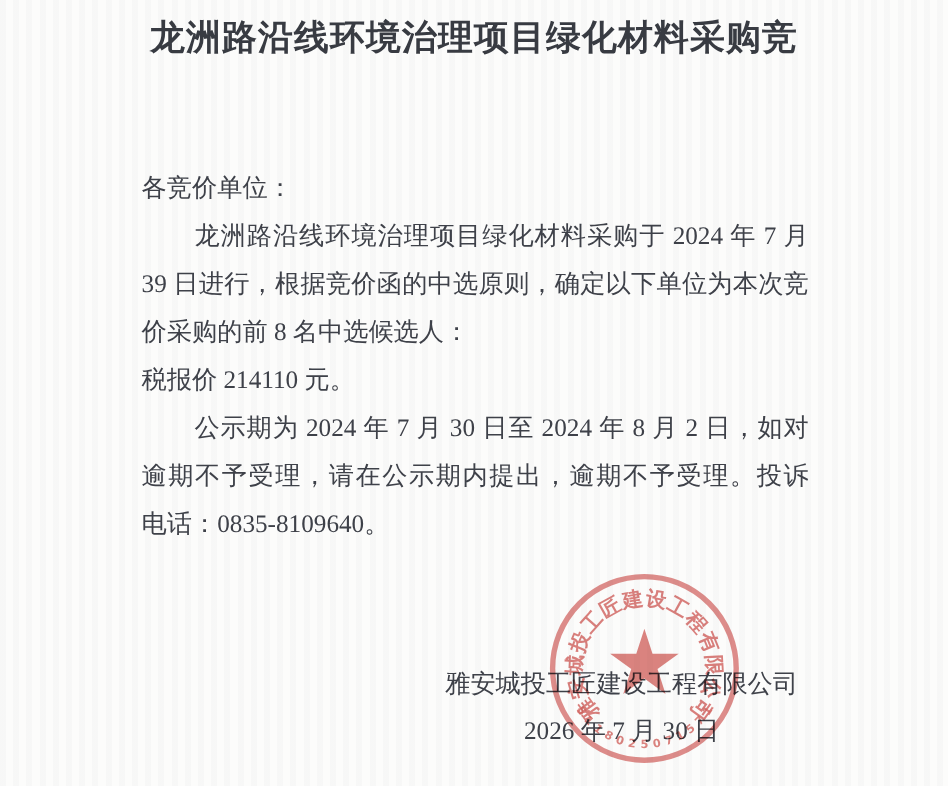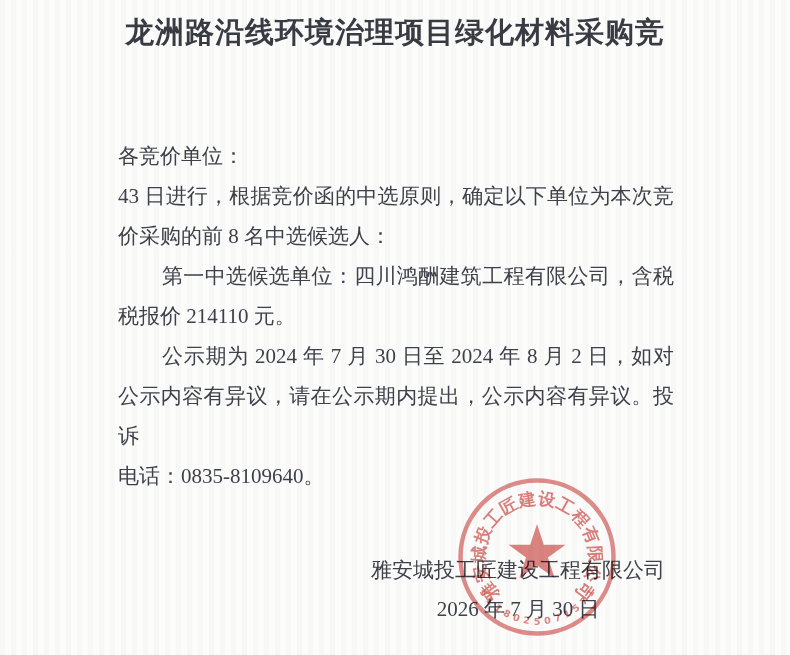--- a/index.html
+++ b/index.html
@@ -81,26 +81,26 @@
 <body>
 
 <div class="page">
 
   <div class="title">
     <div>龙洲路沿线环境治理项目绿化材料采购竞</div>
   </div>
 
   <div class="body-text">
     <div class="line">各竞价单位：</div>
-    <div class="line full">43 日进行，根据竞价函的中选原则，确定以下单位为本次竞</div>
+    <div class="line full indent">龙洲路沿线环境治理项目绿化材料采购于 2024 年 7 月</div>
+    <div class="line full">39 日进行，根据竞价函的中选原则，确定以下单位为本次竞</div>
     <div class="line">价采购的前 8 名中选候选人：</div>
-    <div class="line full indent">第一中选候选单位：四川鸿酬建筑工程有限公司，含税</div>
     <div class="line">税报价 214110 元。</div>
     <div class="line full indent">公示期为 2024 年 7 月 30 日至 2024 年 8 月 2 日，如对</div>
-    <div class="line full">公示内容有异议，请在公示期内提出，公示内容有异议。投诉</div>
+    <div class="line full">逾期不予受理，请在公示期内提出，逾期不予受理。投诉</div>
     <div class="line">电话：0835-8109640。</div>
   </div>
 
   <div class="signature">
     <div>雅安城投工匠建设工程有限公司</div>
     <div>2026 年 7 月 30 日</div>
   </div>
 
   <svg class="seal" viewBox="0 0 162 162" xmlns="http://www.w3.org/2000/svg">
     <circle class="seal-ring" cx="81" cy="81" r="76.5" fill="none" stroke-width="4.5" stroke="#d05450"></circle>

